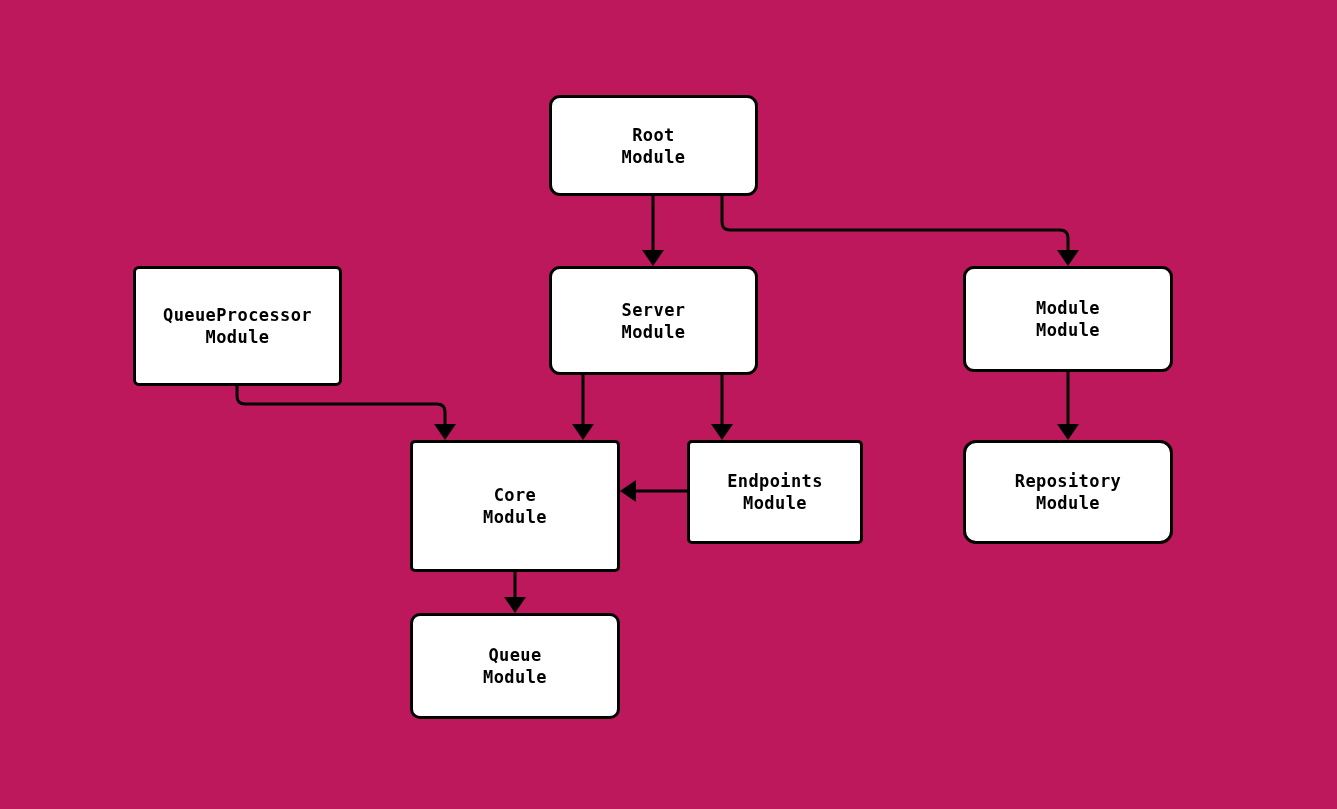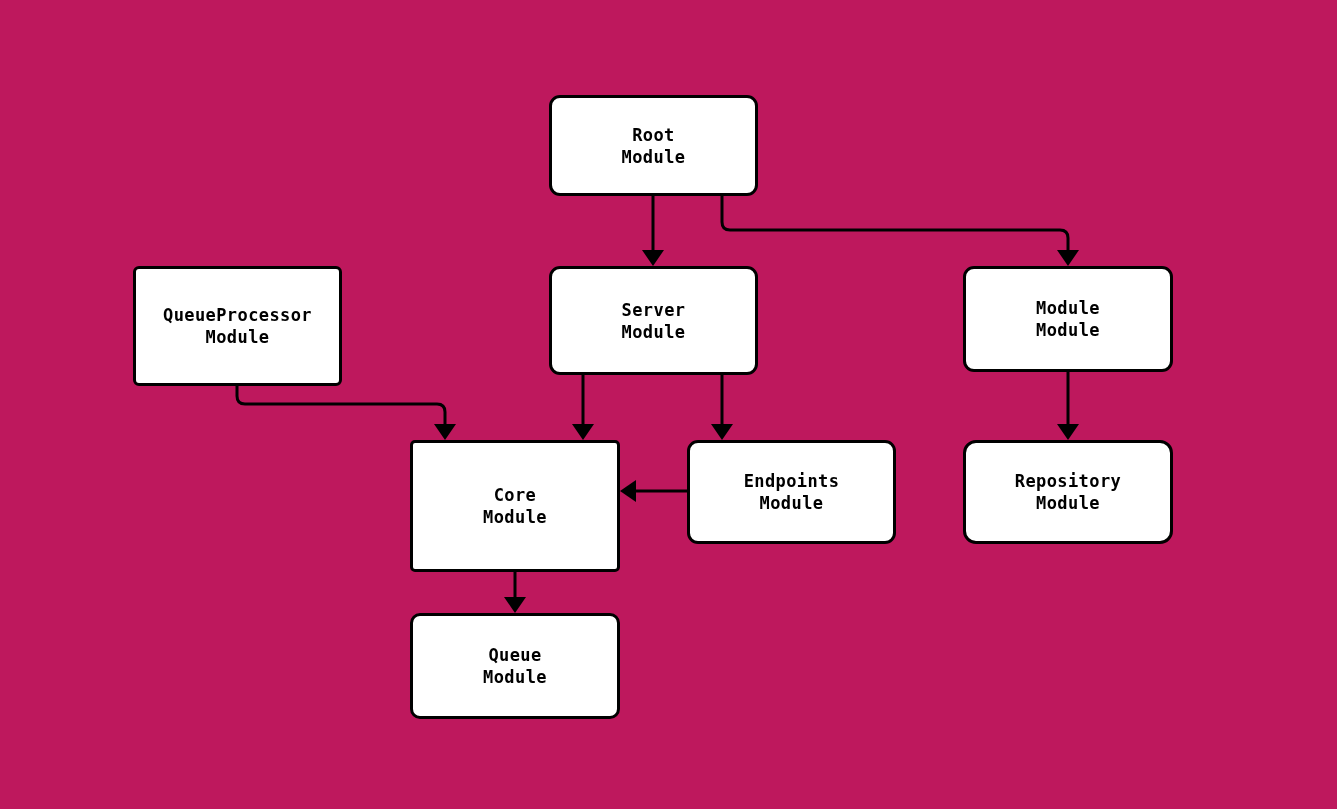--- a/index.html
+++ b/index.html
@@ -81,17 +81,17 @@
         <path d="M 515 544 L 515 605" fill="none" stroke="#000000" stroke-width="3" stroke-linecap="butt"></path>
         <polygon points="504,597 526,597 515,613" fill="#000000"></polygon>
       </g>
     </svg>
   <div id="node-layer">
       <div class="node" style="left: 549px; top: 95px; width: 209px; height: 101px; border-width: 3px; border-color: rgb(0, 0, 0); border-radius: 11px; color: rgb(0, 0, 0);"><span class="line1">Root</span><span class="line2">Module</span></div>
       <div class="node" style="left: 133px; top: 266px; width: 209px; height: 120px; border-width: 3px; border-color: rgb(0, 0, 0); border-radius: 6px; color: rgb(0, 0, 0);"><span class="line1">QueueProcessor</span><span class="line2">Module</span></div>
       <div class="node" style="left: 549px; top: 266px; width: 209px; height: 109px; border-width: 3px; border-color: rgb(0, 0, 0); border-radius: 11px; color: rgb(0, 0, 0);"><span class="line1">Server</span><span class="line2">Module</span></div>
       <div class="node" style="left: 963px; top: 266px; width: 210px; height: 106px; border-width: 3px; border-color: rgb(0, 0, 0); border-radius: 11px; color: rgb(0, 0, 0);"><span class="line1">Module</span><span class="line2">Module</span></div>
       <div class="node" style="left: 410px; top: 440px; width: 210px; height: 132px; border-width: 3px; border-color: rgb(0, 0, 0); border-radius: 5px; color: rgb(0, 0, 0);"><span class="line1">Core</span><span class="line2">Module</span></div>
-      <div class="node" style="left: 687px; top: 440px; width: 209px; height: 104px; border-width: 3px; border-color: rgb(0, 0, 0); border-radius: 11px; color: rgb(0, 0, 0);"><span class="line1">Endpoints</span><span class="line2">Module</span></div>
+      <div class="node" style="left: 687px; top: 440px; width: 176px; height: 104px; border-width: 3px; border-color: rgb(0, 0, 0); border-radius: 5px; color: rgb(0, 0, 0);"><span class="line1">Endpoints</span><span class="line2">Module</span></div>
       <div class="node" style="left: 963px; top: 440px; width: 210px; height: 104px; border-width: 3px; border-color: rgb(0, 0, 0); border-radius: 13px; color: rgb(0, 0, 0);"><span class="line1">Repository</span><span class="line2">Module</span></div>
       <div class="node" style="left: 410px; top: 613px; width: 210px; height: 106px; border-width: 3px; border-color: rgb(0, 0, 0); border-radius: 10px; color: rgb(0, 0, 0);"><span class="line1">Queue</span><span class="line2">Module</span></div>
     </div>
 </div>
 
 </body></html>

